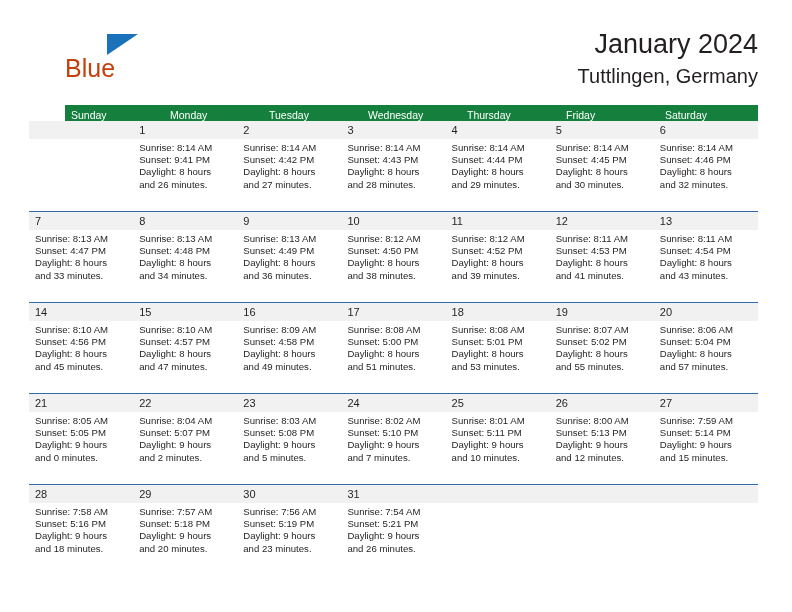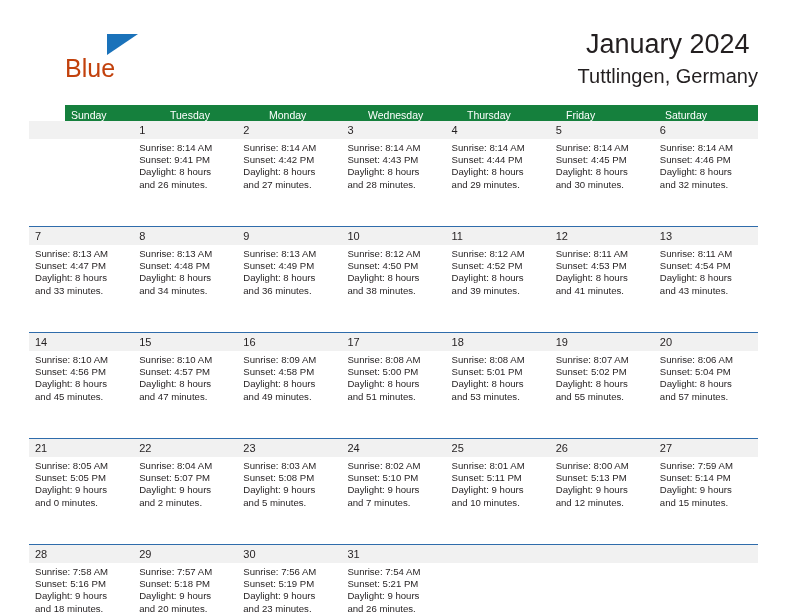--- a/index.html
+++ b/index.html
@@ -61,21 +61,21 @@
     top: 26px;
     font-size: 25px;
     color: #c2410c;
     font-family: "Liberation Sans", sans-serif;
     line-height: 28px;
   }
   .title-block {
     position: absolute;
     right: 0;
     top: 0;
-    text-align: center;
+    text-align: right;
   }
   .cal-title {
     font-size: 27px;
     color: #231f20;
     line-height: 32px;
     white-space: nowrap;
   }
   .cal-subtitle {
     font-size: 20px;
     color: #231f20;
@@ -115,21 +115,21 @@
     border-top: none;
   }
   .week-numbers {
     display: flex;
     background: #f1f1f1;
     height: 18px;
   }
   .week-body {
     display: flex;
     background: #ffffff;
-    height: 87px;
+    height: 72px;
   }
   .num-cell {
     flex: 1 1 0;
     box-sizing: border-box;
     padding-left: 6px;
     font-size: 11px;
     line-height: 18px;
     color: #231f20;
   }
   .info-cell {
@@ -159,22 +159,22 @@
     <div class="title-block">
       <div class="cal-title">January 2024</div>
       <div class="cal-subtitle">Tuttlingen, Germany</div>
     </div>
 
   </div>
 
   <div class="calendar">
     <div class="dow-row" id="dow-row">
         <div class="dow">Sunday</div>
+        <div class="dow">Monday</div>
         <div class="dow">Tuesday</div>
-        <div class="dow">Monday</div>
         <div class="dow">Wednesday</div>
         <div class="dow">Thursday</div>
         <div class="dow">Friday</div>
         <div class="dow">Saturday</div>
       </div>
     <div id="weeks-container">
         <div class="week">
           <div class="week-numbers">
             <div class="num-cell"></div>
             <div class="num-cell">1</div>

